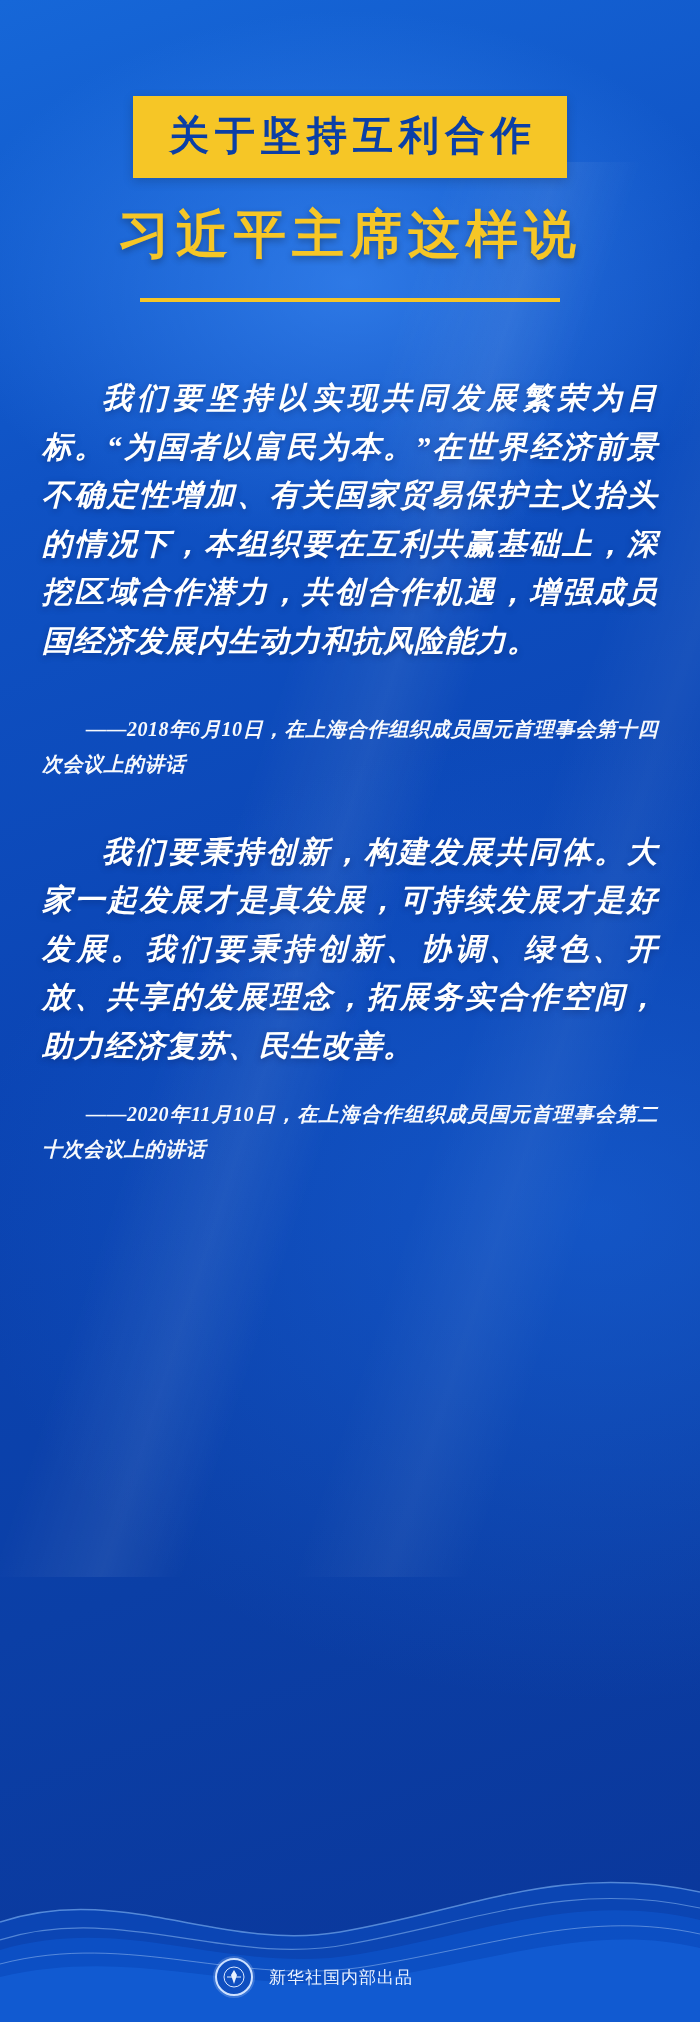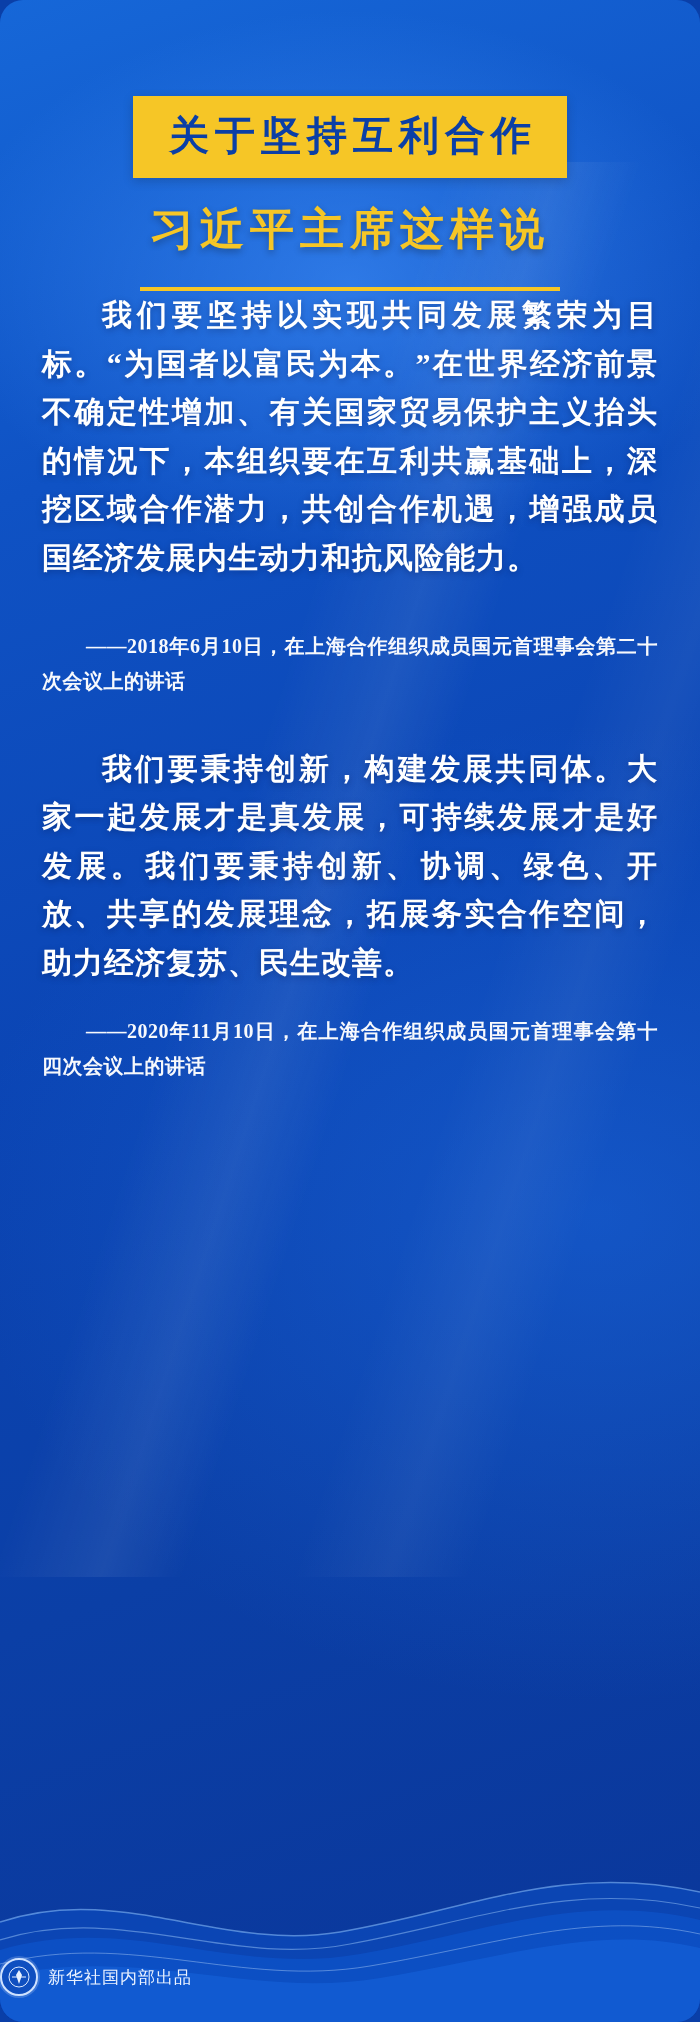--- a/index.html
+++ b/index.html
@@ -17,21 +17,20 @@
   .poster {
     position: relative;
     width: 700px;
     height: 2022px;
     box-sizing: border-box;
     background:
       radial-gradient(ellipse 620px 420px at 50% 14%, rgba(70,150,255,0.55) 0%, rgba(70,150,255,0.0) 65%),
       radial-gradient(ellipse 900px 700px at 85% 60%, rgba(30,110,230,0.45) 0%, rgba(30,110,230,0.0) 70%),
       linear-gradient(160deg, #1667d8 0%, #0f52c4 22%, #0b45b4 48%, #0b3fa6 72%, #0a3699 100%);
     overflow: hidden;
-    border-radius: 23px;
   }
 
   
   .poster::before {
     content: "";
     position: absolute;
     left: -10%;
     top: 8%;
     width: 130%;
     height: 70%;
@@ -60,33 +59,35 @@
     font-size: 40px;
     letter-spacing: 6px;
     line-height: 1;
     padding: 20px 30px 22px 36px;
     box-shadow: 0 3px 10px rgba(0,0,0,0.18);
   }
   .title-sub {
     margin-top: 22px;
     color: #f6c626;
     font-weight: bold;
-    font-size: 44px;
+    font-size: 52px;
     letter-spacing: 6px;
     text-shadow: 0 3px 7px rgba(0,0,0,0.30);
   }
   .title-rule {
     margin: 28px auto 0 auto;
     width: 420px;
     height: 4px;
     background: #f6c626;
   }
 
   
   .quotes {
+    margin-top: 72px;
+    font-style: italic;
   }
   .quote-block {
     margin-bottom: 46px;
   }
   .quote-text {
     color: #ffffff;
     font-size: 30px;
     line-height: 1.62;
     text-indent: 2em;
     text-align: justify;
@@ -117,21 +118,22 @@
     pointer-events: none;
   }
   .footer {
     position: absolute;
     left: 0;
     bottom: 26px;
     width: 628px;
     z-index: 4;
     display: flex;
     align-items: center;
-    gap: 10px;
+    justify-content: center;
+    gap: 16px;
   }
   .logo-circle {
     width: 34px;
     height: 34px;
     border-radius: 50%;
     background: #0f4fc0;
     border: 2px solid #cfe2ff;
     display: flex;
     align-items: center;
     justify-content: center;
@@ -166,26 +168,26 @@
       <div class="title-rule"></div>
     </div>
 
     <div class="quotes">
 
       <div class="quote-block">
         <div class="quote-text">我们要坚持以实现共同发展繁荣为目标。“为国者以富民为本。”在世界经济前景不确定性增加、有关国家贸易保护主义抬头的情况下，本组织要在互利共赢基础上，深挖区域合作潜力，共创合作机遇，增强成员国经济发展内生动力和抗风险能力。</div>
       </div>
 
       <div class="quote-block">
-        <div class="quote-source">——2018年6月10日，在上海合作组织成员国元首理事会第二十次会议上的讲话</div>
+        <div class="quote-source">——2018年6月10日，在上海合作组织成员国元首理事会第十四次会议上的讲话</div>
       </div>
 
       <div class="quote-block">
         <div class="quote-text">我们要秉持创新，构建发展共同体。大家一起发展才是真发展，可持续发展才是好发展。我们要秉持创新、协调、绿色、开放、共享的发展理念，拓展务实合作空间，助力经济复苏、民生改善。</div>
-        <div class="quote-source">——2020年11月10日，在上海合作组织成员国元首理事会第十四次会议上的讲话</div>
+        <div class="quote-source">——2020年11月10日，在上海合作组织成员国元首理事会第二十次会议上的讲话</div>
       </div>
 
     </div>
   </div>
 
   <div class="footer">
     <div class="logo-circle">
       <svg width="22" height="22" viewBox="0 0 22 22" aria-hidden="true">
         <circle cx="11" cy="11" r="10" fill="none" stroke="#dbe9ff" stroke-width="1"></circle>
         <path d="M11 4 L14 9 L11 18 L8 9 Z" fill="#e9f2ff"></path>

